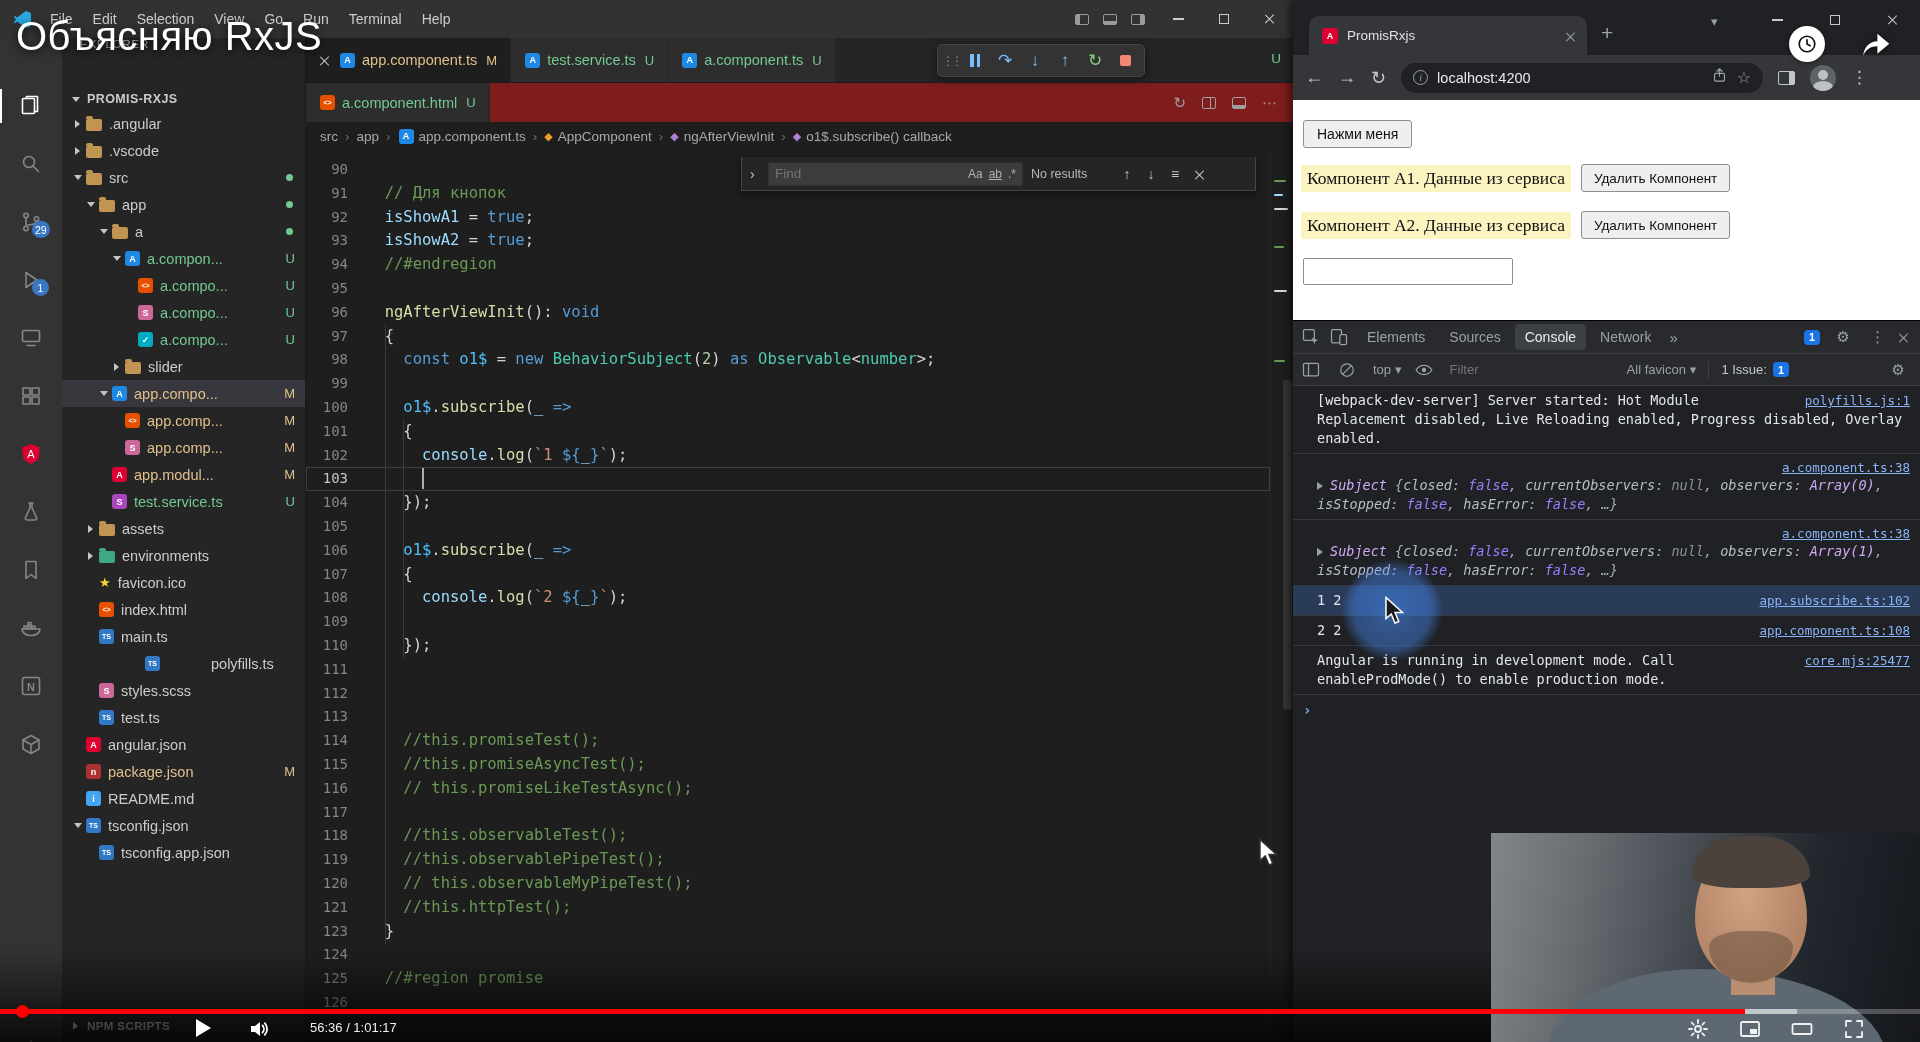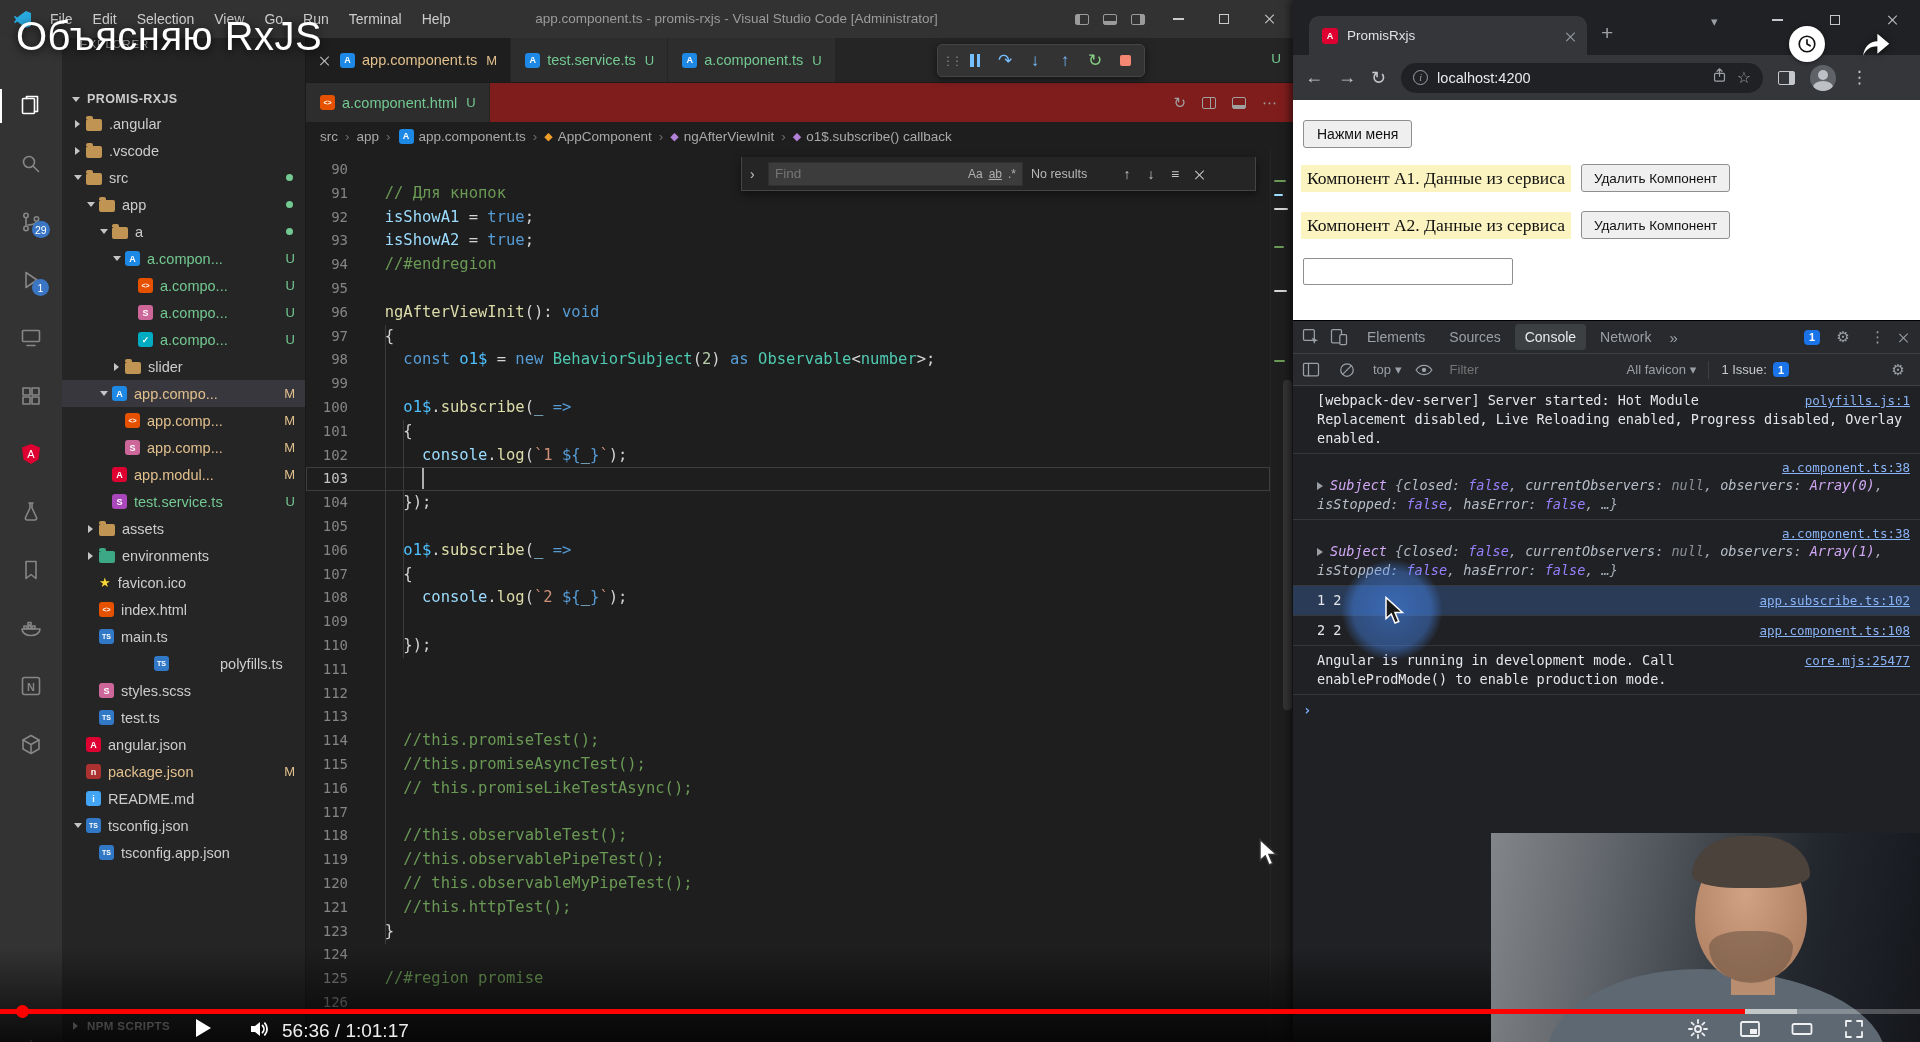--- a/index.html
+++ b/index.html
@@ -184,21 +184,21 @@
 .wc-neck{position:absolute;left:240px;top:138px;width:44px;height:24px;background:#b98d6f}
 .yt-grad{position:absolute;left:0;right:0;bottom:0;height:95px;background:linear-gradient(transparent,rgba(0,0,0,.78));z-index:50}
 .yt-progress{position:absolute;left:0;top:1009px;width:1920px;height:5px;background:rgba(255,255,255,.25);z-index:70;cursor:pointer}
 .yt-played{position:absolute;left:0;top:0;height:5px;background:#ff0000}
 .yt-buffer{position:absolute;top:0;height:5px;background:rgba(255,255,255,.5)}
 .yt-dot{position:absolute;left:16px;top:-4px;width:13px;height:13px;border-radius:50%;background:#ff0000}
 .yt-controls{position:absolute;left:0;top:1016px;width:1920px;height:26px;z-index:70;color:#fff}
 .yt-play{position:absolute;left:196px;top:3px;width:0;height:0;border-left:15px solid #fff;border-top:9px solid transparent;border-bottom:9px solid transparent;cursor:pointer}
 .yt-vol{position:absolute;left:248px;top:1px;width:24px;height:24px;cursor:pointer}
 .yt-vol svg{width:100%;height:100%}
-.yt-time{position:absolute;left:282px;top:4px;font-size:19px;color:#eee;white-space:nowrap}
+.yt-time{position:absolute;left:310px;top:4px;font-size:13px;color:#eee;white-space:nowrap}
 .yt-ric{position:absolute;top:1px;width:24px;height:24px;color:#fff;opacity:.9;cursor:pointer}
 .yt-ric svg{width:100%;height:100%;fill:none;stroke:#fff;stroke-width:1.8;stroke-linecap:round;stroke-linejoin:round}
 .yt-caption{position:absolute;left:16px;top:14px;font-size:40px;color:#fff;z-index:80;text-shadow:0 2px 8px rgba(0,0,0,.8);letter-spacing:.5px}
 .yt-wl{position:absolute;left:1789px;top:26px;width:36px;height:36px;border-radius:50%;background:#fff;z-index:80;display:flex;align-items:center;justify-content:center;box-shadow:0 1px 4px rgba(0,0,0,.5);cursor:pointer}
 .yt-wl svg{width:22px;height:22px;fill:none;stroke:#111;stroke-width:1.8;stroke-linecap:round}
 .yt-share{position:absolute;left:1856px;top:24px;width:38px;height:38px;z-index:80;filter:drop-shadow(0 1px 3px rgba(0,0,0,.7));cursor:pointer}
 .click-glow{position:absolute;left:1342px;top:560px;width:100px;height:100px;border-radius:50%;background:radial-gradient(circle,rgba(72,142,255,.55) 0%,rgba(72,142,255,.4) 55%,rgba(72,142,255,0) 72%);z-index:88}
 .cursor{position:absolute;z-index:95}
 </style>
 </head>
@@ -212,21 +212,20 @@
       <nav class="menus">
           <span class="menu-item">File</span>
           <span class="menu-item">Edit</span>
           <span class="menu-item">Selection</span>
           <span class="menu-item">View</span>
           <span class="menu-item">Go</span>
           <span class="menu-item">Run</span>
           <span class="menu-item">Terminal</span>
           <span class="menu-item">Help</span>
         </nav>
-      <div class="win-title">app.component.ts - promis-rxjs - Visual Studio Code [Administrator]</div>
       <div class="tb-layouts">
         <span class="lay l"></span>
         <span class="lay b"></span>
         <span class="lay r"></span>
       </div>
       <div class="win-controls">
         <span class="wbtn">
             <span class="ic-min"></span>
           </span>
         <span class="wbtn">
@@ -413,21 +412,21 @@
           <div class="trow" style="padding-left: 21px;">
             <span class="tchev "></span>
             <span class="ficon chip" style="background: rgb(230, 81, 0); font-size: 7px;">&lt;&gt;</span>
             <span class="tlabel">index.html</span>
           </div>
           <div class="trow" style="padding-left: 21px;">
             <span class="tchev "></span>
             <span class="ficon chip" style="background: rgb(49, 120, 198); font-size: 7px;">TS</span>
             <span class="tlabel">main.ts</span>
           </div>
-          <div class="trow" style="padding-left: 32px; gap: 44px;">
+          <div class="trow" style="padding-left: 23px; gap: 44px;">
             <span class="tchev "></span>
             <span class="ficon chip" style="background: rgb(49, 120, 198); font-size: 7px;">TS</span>
             <span class="tlabel">polyfills.ts</span>
           </div>
           <div class="trow" style="padding-left: 21px;">
             <span class="tchev "></span>
             <span class="ficon chip" style="background: rgb(205, 103, 153);">S</span>
             <span class="tlabel">styles.scss</span>
           </div>
           <div class="trow" style="padding-left: 21px;">

